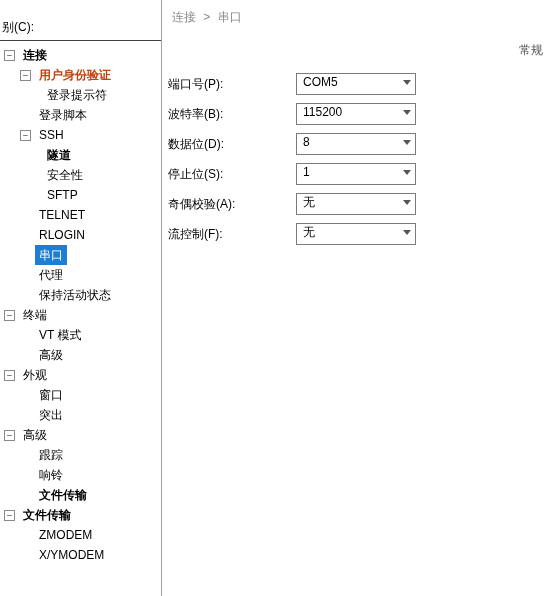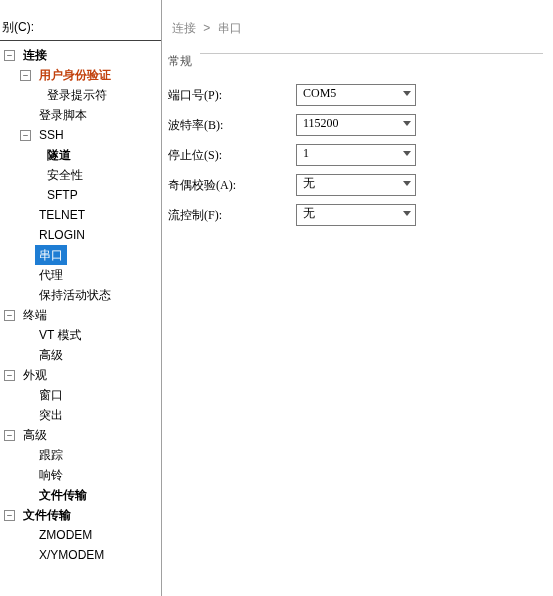--- a/index.html
+++ b/index.html
@@ -78,39 +78,39 @@
   .lvl2 { padding-left: 28px; }
 
   
   .right-pane {
     flex: 1;
     padding: 0;
     display: flex;
     flex-direction: column;
   }
   .breadcrumb {
-    padding: 20px 10px 10px 10px;
+    padding: 9px 10px 10px 10px;
     color: #888;
   }
   .breadcrumb span.sep { margin: 0 4px; }
   .section-sep {
     display: flex;
-    align-items: flex-start;
+    align-items: flex-end;
     padding: 6px 10px 10px 6px;
     color: #555;
+    flex-direction: column;
   }
   .section-sep .sep-line {
     flex: 1;
     height: 1px;
     background: #c8c8c8;
     margin-left: 8px;
   }
   .form {
     padding: 0 10px 0 6px;
-    font-family: Liberation Serif, serif;
   }
   .form-row {
     display: flex;
     align-items: center;
     height: 30px;
   }
   .form-row label {
     width: 128px;
     flex: 0 0 128px;
   }
@@ -284,20 +284,29 @@
       <div class="form-row wide">
         <label>波特率(B):</label>
         <div class="field">
           <div class="select">
             <span>115200</span>
             <span class="caret"></span>
           </div>
         </div>
       </div>
 
+      <div class="form-row narrow">
+        <label>数据位(D):</label>
+        <div class="field">
+          <div class="select">
+            <span>8</span>
+            <span class="caret"></span>
+          </div>
+        </div>
+      </div>
 
       <div class="form-row narrow">
         <label>停止位(S):</label>
         <div class="field">
           <div class="select">
             <span>1</span>
             <span class="caret"></span>
           </div>
         </div>
       </div>

